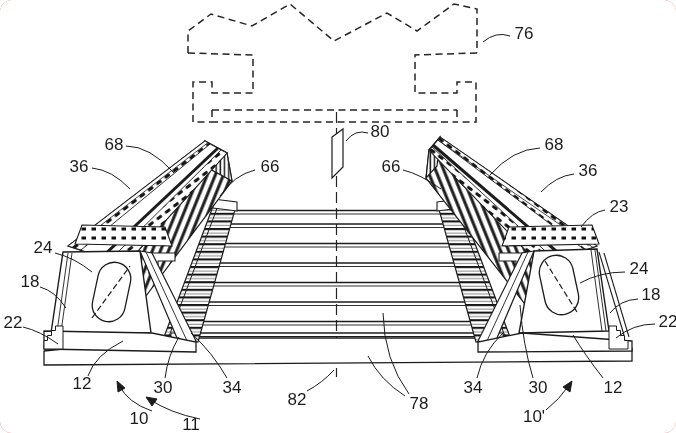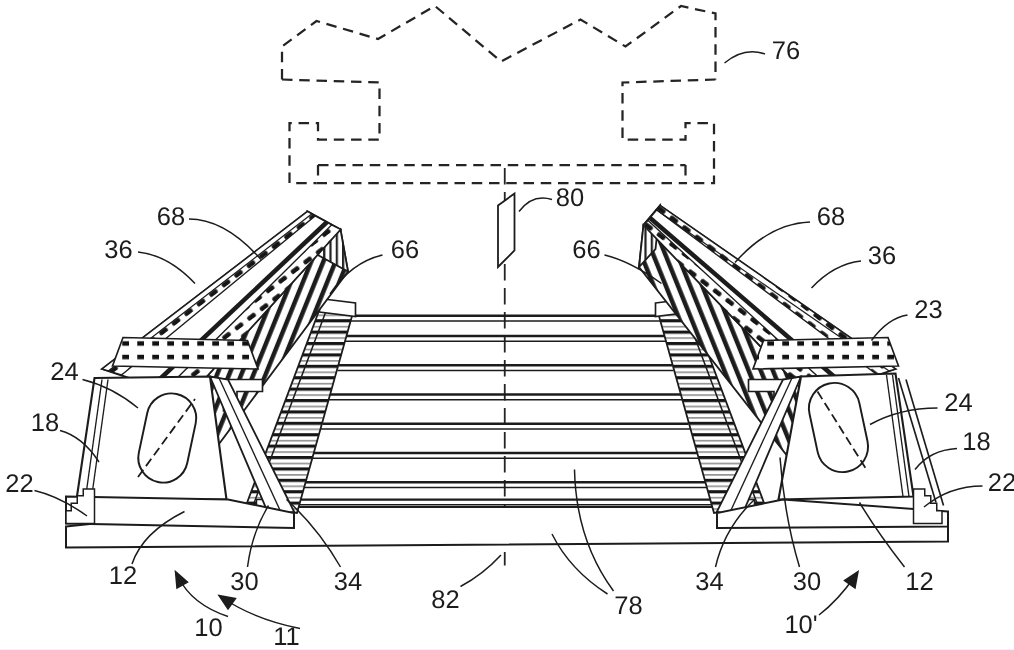--- a/index.html
+++ b/index.html
@@ -1,17 +1,17 @@
 <!DOCTYPE html>
 <html><head>
 <meta charset="utf-8">
 <style>
   html,body{margin:0;padding:0;background:#ffffff;}
-  .stage{width:676px;height:433px;background:#f0abfc;overflow:hidden;position:relative;
-         font-family:"Liberation Sans", sans-serif;}
+  .stage{width:676px;height:433px;background:#ef4444;overflow:hidden;position:relative;
+         font-family:"Liberation Sans", sans-serif;border-radius:12px;}
   svg{display:block;}
   text.ref{font-family:"Liberation Sans", sans-serif;font-size:17px;fill:#1c1c1c;}
 </style>
 </head>
 <body>
 
 <div class="stage">
 <svg width="676" height="433" viewBox="0 0 676 433">
   <defs>
     <pattern id="slotL" patternUnits="userSpaceOnUse" width="10.5" height="7" patternTransform="rotate(-37.5)">

